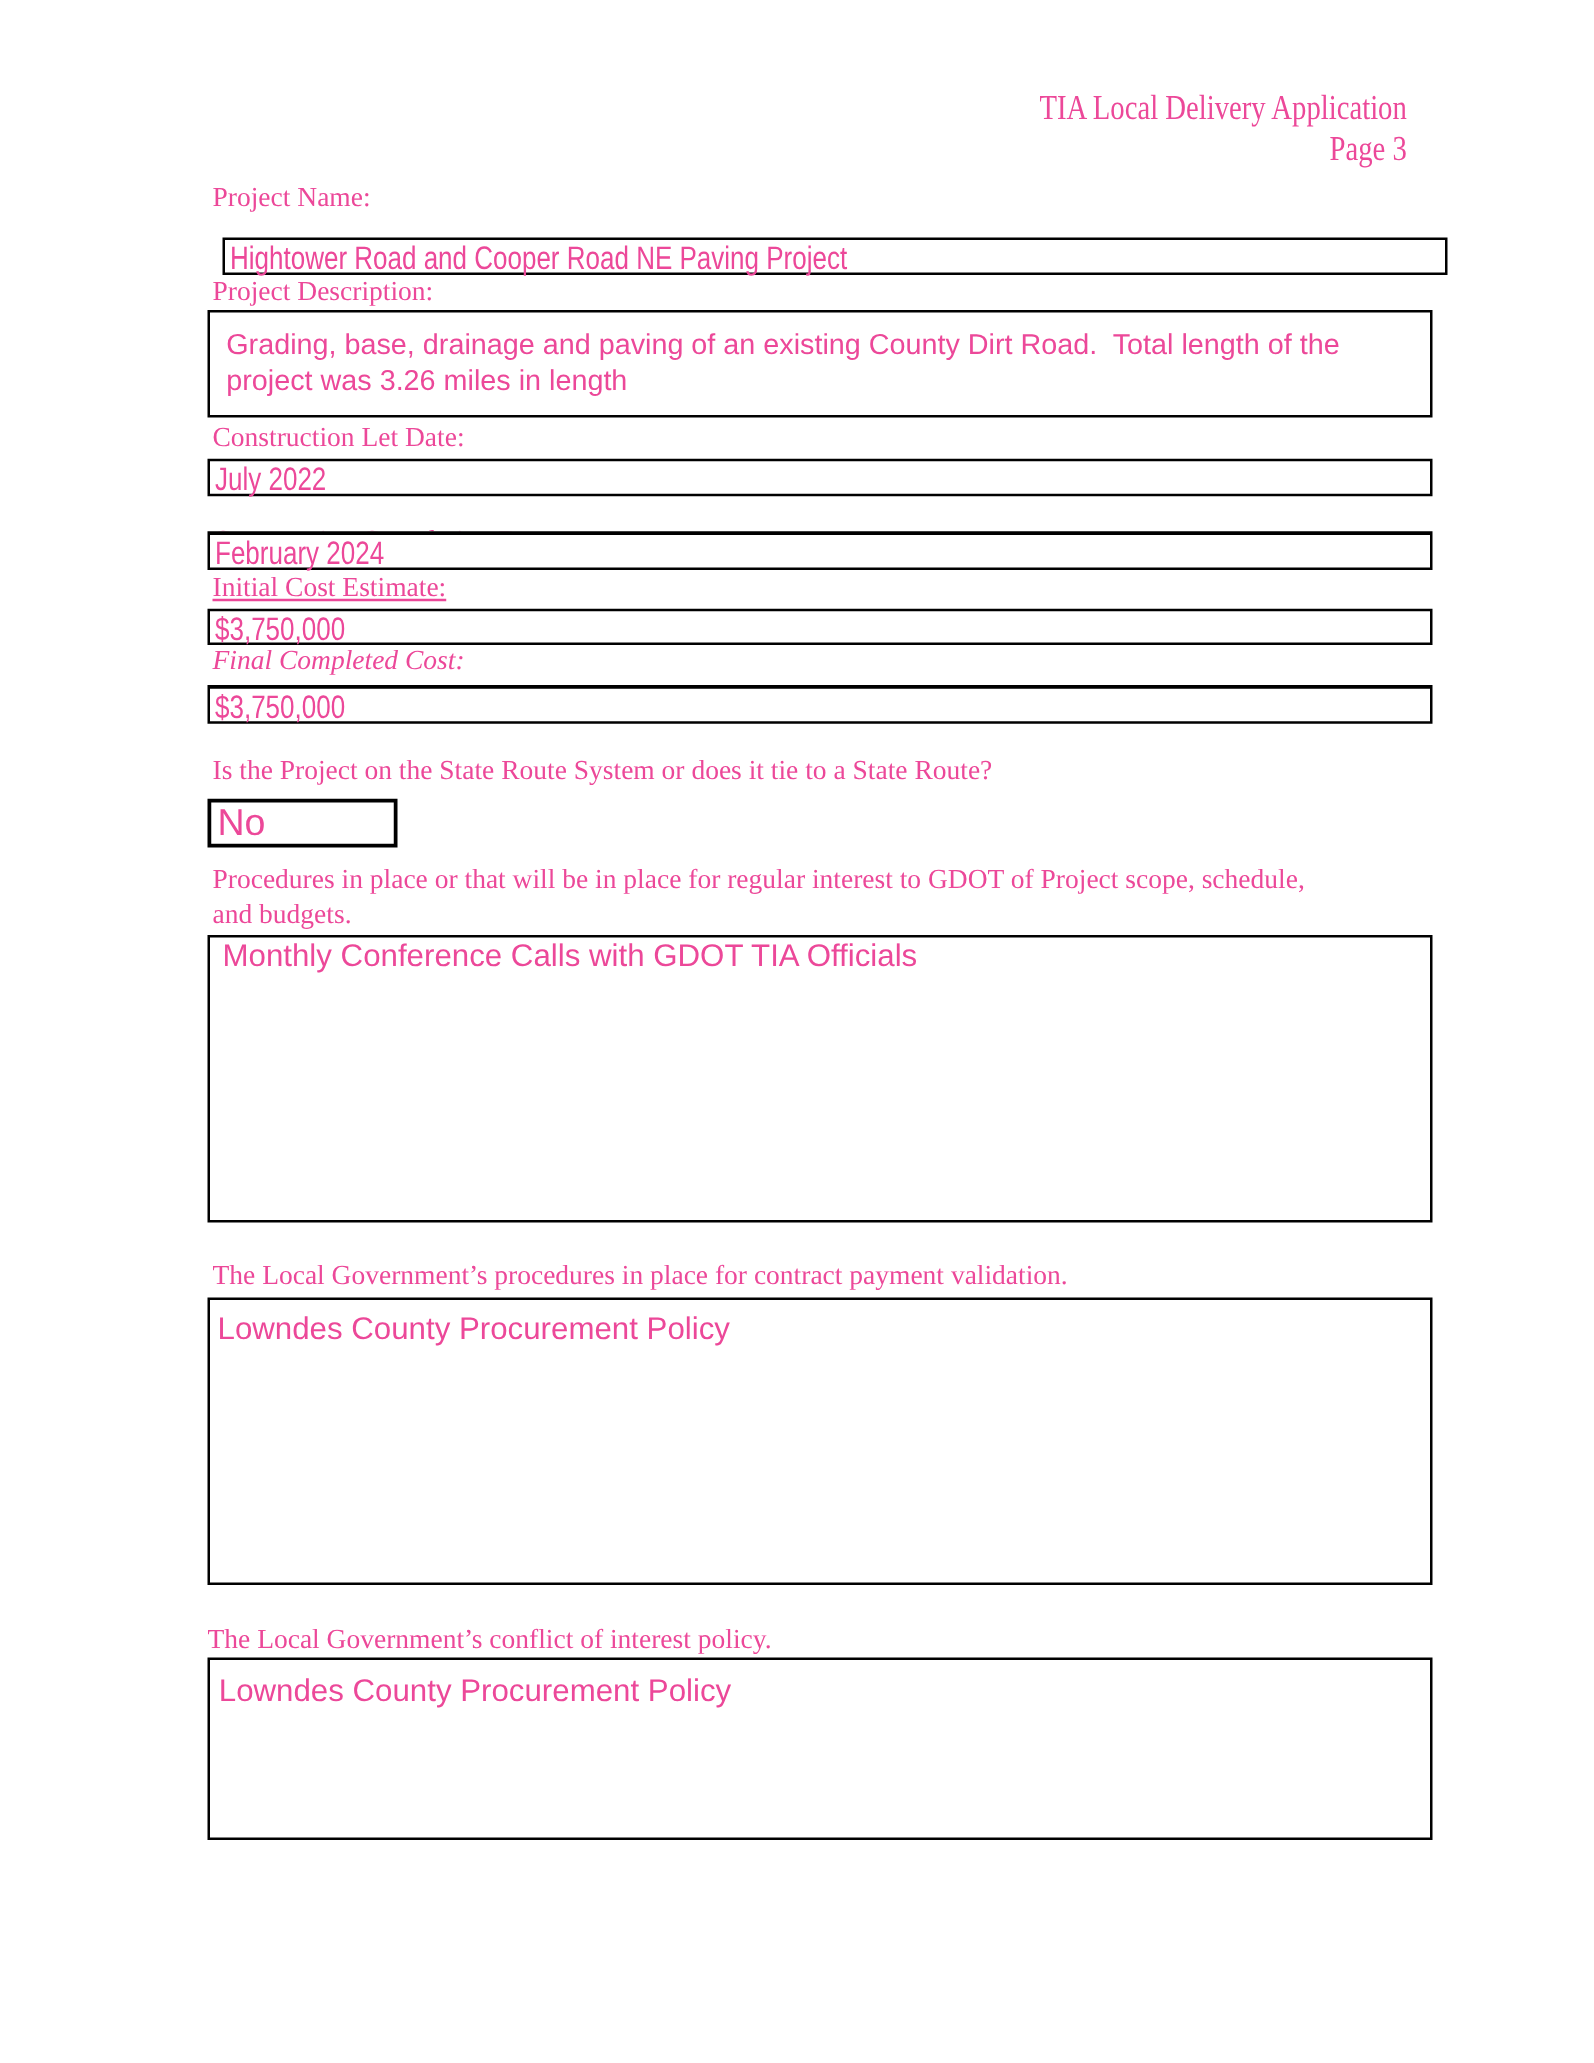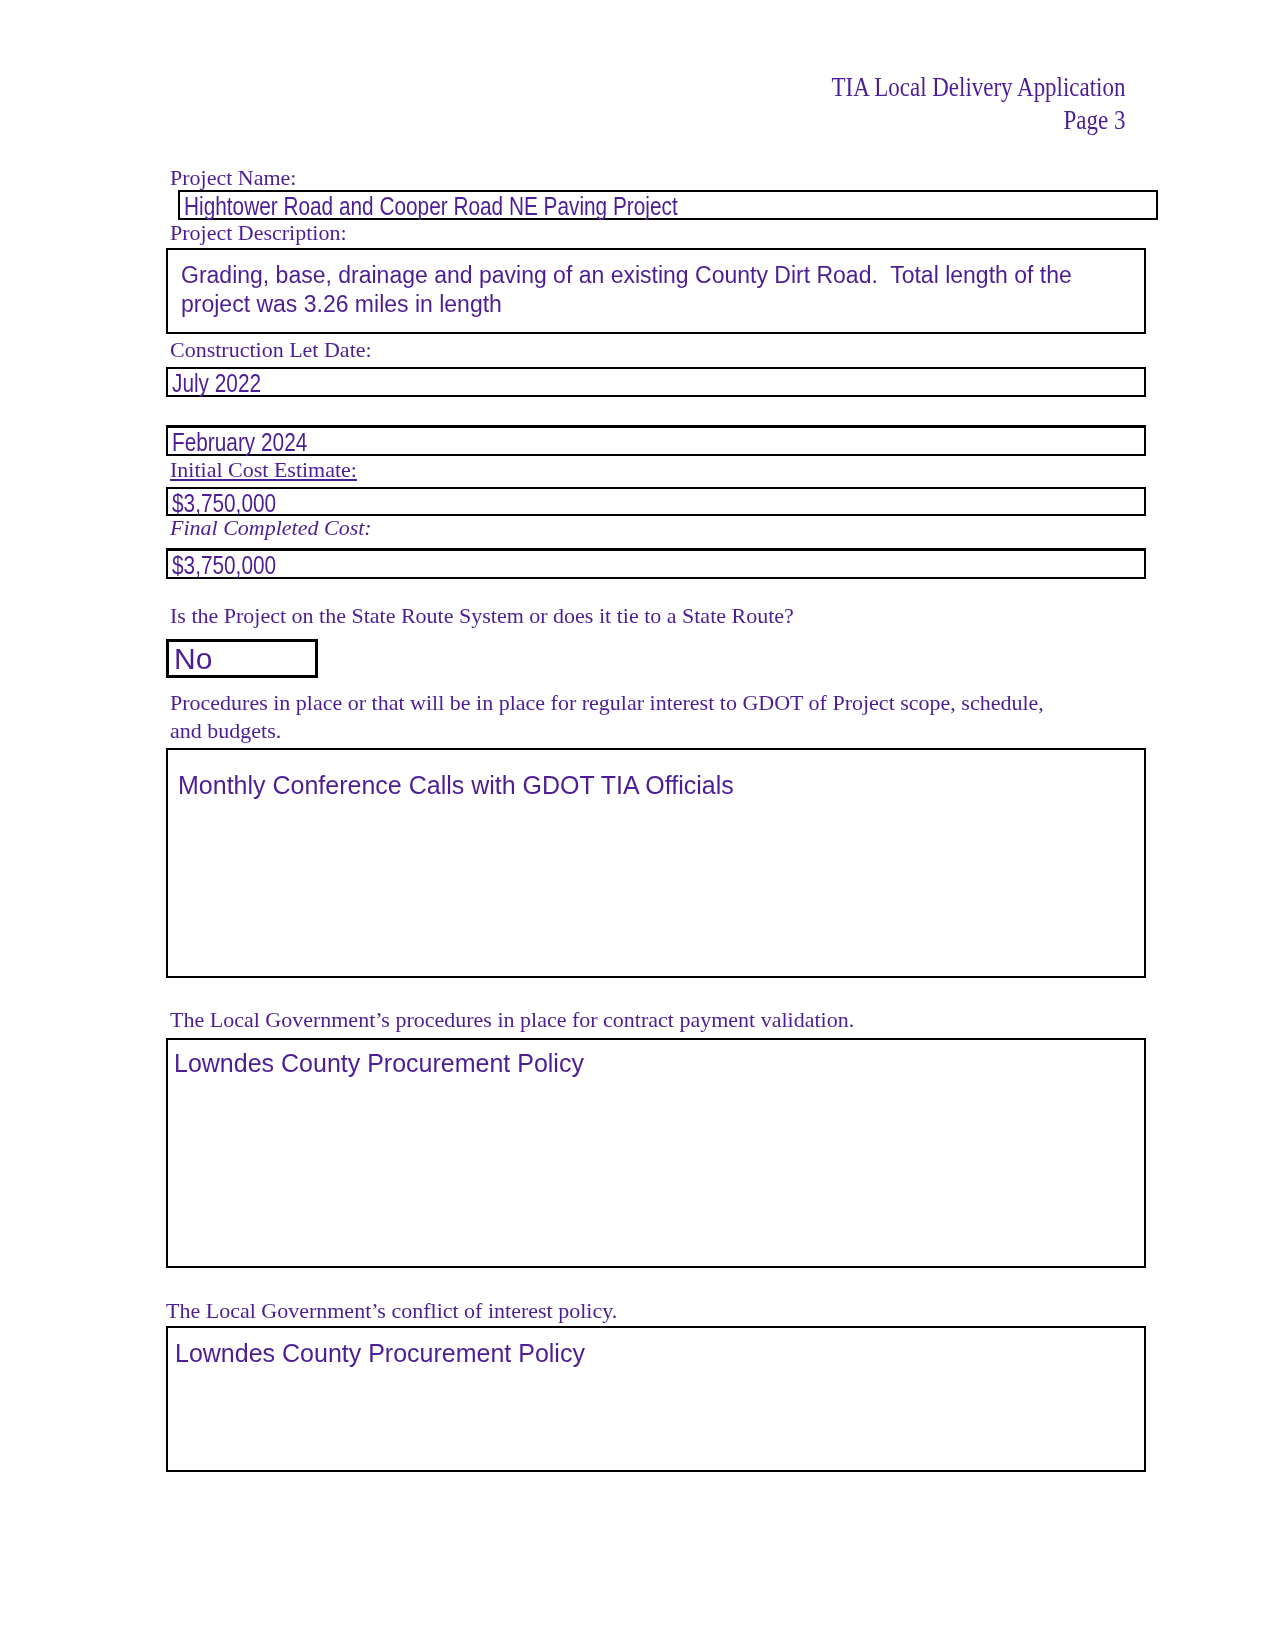--- a/index.html
+++ b/index.html
@@ -1,39 +1,39 @@
 <!DOCTYPE html>
 <html><head>
 <meta charset="utf-8">
 <style>
   html,body{margin:0;padding:0;background:#ffffff;}
   .page{position:relative;width:1275px;height:1650px;background:#ffffff;overflow:hidden;
-        font-family:"Liberation Serif",serif;color:#4c1d95;}
+        font-family:"Liberation Serif",serif;color:#ec4899;}
   .header{position:absolute;top:70px;right:150px;text-align:right;
           font-size:28px;line-height:33px;transform:scaleX(0.82);transform-origin:100% 0;}
   .lbl{position:absolute;left:170px;font-family:"Liberation Serif",serif;
        font-size:22px;line-height:28px;white-space:nowrap;}
   .lbl.wrap{white-space:normal;}
   .ibox{position:absolute;left:166px;width:980px;border:2px solid #000;
         box-sizing:border-box;background:#fff;font-family:"Liberation Sans",sans-serif;}
   .val{display:inline-block;font-size:26px;line-height:27px;padding:1px 0 0 5px;
        white-space:nowrap;transform:scaleX(0.80);transform-origin:0 50%;}
   .b-pn{top:190px;height:30px;margin-left:12px;}
   .b-pd{top:248px;height:86px;padding:11px 12px 0 13px;font-size:23px;line-height:29px;white-space:pre-wrap;}
   .b-cld{top:367px;height:30px;}
   .b-ccd{top:425px;height:31px;border-top-width:3px;}
   .b-ice{top:487px;height:29px;}
   .b-fcc{top:548px;height:31px;border-top-width:3px;}
   .b-no{top:639px;height:39px;width:152px;border-width:3px;}
   .b-no .noval{display:inline-block;font-size:30px;line-height:28px;padding:3px 0 0 5px;}
   .bigbox{font-size:25px;line-height:30px;}
-  .b-proc{top:748px;height:230px;padding:20px 14px 0 10px;}
+  .b-proc{top:748px;height:230px;padding:0 14px 0 10px;}
   .b-pay{top:1038px;height:230px;padding:8px 14px 0 6px;}
   .b-conf{top:1326px;height:146px;padding:10px 14px 0 7px;}
-  .l-pn{top:164px;} .l-pd{top:219px;} .l-cld{top:336px;} .l-ccd{top:418px;}
+  .l-pn{top:144px;} .l-pd{top:219px;} .l-cld{top:336px;} .l-ccd{top:418px;}
   .l-ice{top:456px;text-decoration:underline;} .l-fcc{top:514px;font-style:italic;} .l-q{top:602px;}
   .l-proc{top:689px;width:900px;} .l-pay{top:1006px;width:940px;} .l-conf{top:1297px;left:166px;}
 </style>
 </head>
 <body>
 
 <div class="page">
 
   <div class="header">
     <div>TIA Local Delivery Application</div>

